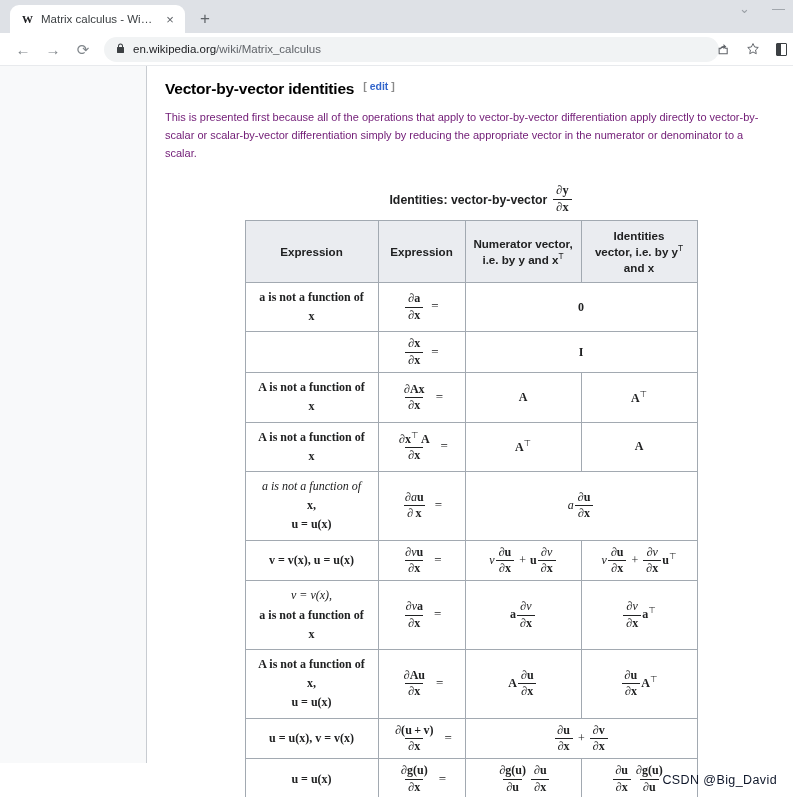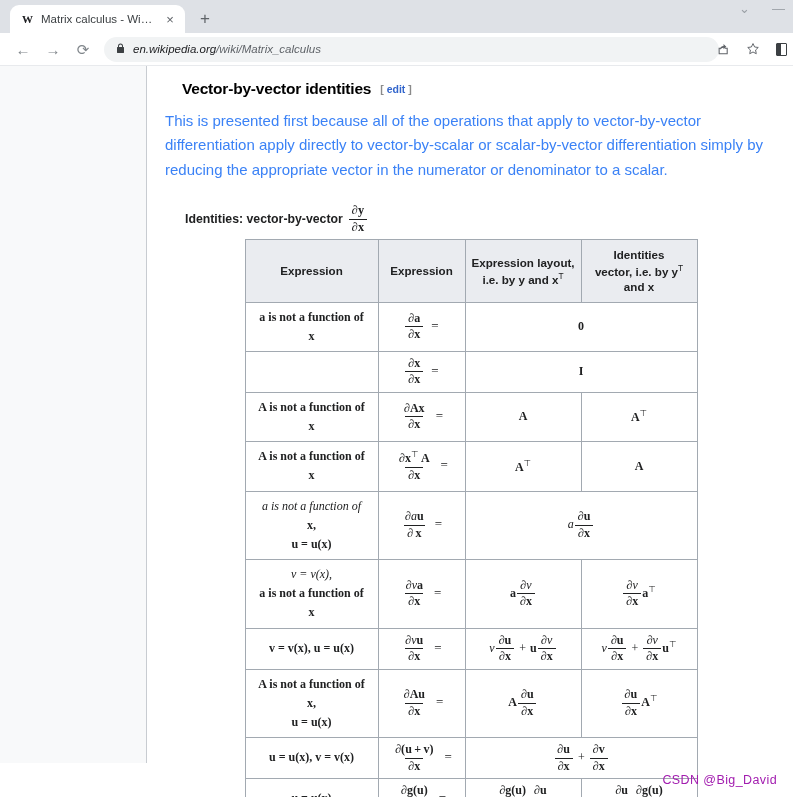--- a/index.html
+++ b/index.html
@@ -59,21 +59,21 @@
     display:flex; align-items:center; justify-content:center;
     color:#80868b; font-size:15px; line-height:1;
   }
   .urlpill{
     flex:1; height:25px; background:#f1f3f4;
     border-radius:13px; margin-left:6px; margin-right:8px;
     display:flex; align-items:center; gap:8px; padding:0 12px;
     max-width:615px;
   }
   .lock{ font-size:10px; color:#3c4043; line-height:1; }
-  .urltext{ font-size:11.5px; color:#5f6368; white-space:nowrap;font-style:italic; }
+  .urltext{ font-size:11.5px; color:#5f6368; white-space:nowrap; }
   .urltext b{ color:#202124; font-weight:400; }
   .toolbar-right{
     position:absolute; right:6px; top:0; height:33px;
     display:flex; align-items:center; gap:16px; color:#5f6368;
   }
   .ticon{ font-size:13px; line-height:1; }
   .profile-sq{
     width:11px; height:13px; border:1.6px solid #3c4043;
     position:relative; border-radius:1px;
   }
@@ -88,39 +88,39 @@
     width:147px; background:#f8f9fa;
     border-right:1px solid #c8ccd1;
     height:697px;
   }
   .content{
     flex:1; padding:14px 16px 0 18px;
     background:#ffffff;
   }
 
   h2.section{
-    margin:0 0 11px 17px; padding:0;
+    margin:0 0 11px 0; padding:0;
     font-size:15.5px; font-weight:700; color:#000000;
-    display:flex; align-items:center; gap:9px;
+    display:flex; align-items:flex-start; gap:9px;
     font-family:"Liberation Serif", serif;
   }
   h2.section .title{ font-family:"Liberation Sans", sans-serif; letter-spacing:-0.2px;}
   .editlink{ font-size:10.5px; color:#8a8a8a; font-weight:700;
     font-family:"Liberation Sans", sans-serif; }
   .editlink a{ color:#3366cc; text-decoration:none; }
 
   p.intro{
-    margin:0 0 22px 0; font-size:15px; line-height:1.62;
-    color:#3b82f6; max-width:612px;
+    margin:0 0 22px 0; font-size:11px; line-height:1.62;
+    color:#701a75; max-width:612px;
   }
 
   .table-caption{
     text-align:center; font-size:12.3px; font-weight:700;
     color:#202122; margin:0 0 5px 0;
-    display:flex; align-items:center; gap:5px;
+    display:flex; justify-content:center; align-items:center; gap:5px;
     padding-left:20px;
   }
 
   
   .m{ font-family:"Liberation Serif", serif; }
   .frac{
     display:inline-flex; flex-direction:column; align-items:center;
     vertical-align:middle; line-height:1.12; margin:0 1px;
   }
   .frac > .num{ padding:0 3px 1px 3px; }
@@ -148,21 +148,21 @@
     background:#eaecf0; font-size:11.6px; color:#202122;
     font-weight:700; line-height:1.33; padding:7px 5px;
   }
   table.wt td{ font-size:12px; color:#202122; }
   td.cond{ font-size:11.5px; line-height:1.6; }
   col.c1{ width:133px; } col.c2{ width:87px; }
   col.c3{ width:116px; } col.c4{ width:116px; }
 
   .watermark{
     position:absolute; right:16px; bottom:10px;
-    font-size:12.5px; color:#a21caf;
+    font-size:12.5px; color:#0f172a;
     letter-spacing:0.4px;
   }
 </style>
 </head>
 <body>
 
 <div class="tabstrip">
   <div class="tab">
     <span class="tab-favicon">W</span>
     <span class="tab-title">Matrix calculus - Wikipedia</span>
@@ -229,21 +229,21 @@
           <col class="c1">
           <col class="c2">
           <col class="c3">
           <col class="c4">
         </colgroup>
       <thead>
         <tr>
           <th>Expression</th>
           <th>Expression</th>
           <th>
-            <span>Expression layout,</span><br>
+            <span>Numerator vector,</span><br>
             <span>i.e. by y and x</span><span class="tp">T</span>
           </th>
           <th>
             <span>Identities</span><br>
             <span>vector, i.e. by y</span><span class="tp">T</span><br>
             <span>and x</span>
           </th>
         </tr>
       </thead>
       <tbody>
@@ -320,20 +320,50 @@
           <td colspan="2">
             <span class="it">a</span><span class="frac m">
                 <span class="num bm">∂<b>u</b></span>
                 <span class="den bm">∂<b>x</b></span>
               </span>
           </td>
         </tr>
 
         <tr>
           <td class="cond">
+            <span class="bm">v = v(x), u = u(x)</span>
+          </td>
+          <td>
+            <span class="frac m">
+                <span class="num">∂<i>v</i><b>u</b></span>
+                <span class="den bm">∂<b>x</b></span>
+              </span><span class="eqs m">=</span>
+          </td>
+          <td>
+            <span class="it">v</span><span class="frac m">
+                <span class="num bm">∂<b>u</b></span>
+                <span class="den bm">∂<b>x</b></span>
+              </span><span class="op m">+</span><span class="bm">u</span><span class="frac m">
+                <span class="num"><i>∂v</i></span>
+                <span class="den bm">∂<b>x</b></span>
+              </span>
+          </td>
+          <td>
+            <span class="it">v</span><span class="frac m">
+                <span class="num bm">∂<b>u</b></span>
+                <span class="den bm">∂<b>x</b></span>
+              </span><span class="op m">+</span><span class="frac m">
+                <span class="num"><i>∂v</i></span>
+                <span class="den bm">∂<b>x</b></span>
+              </span><span class="bm">u</span><span class="tp m">⊤</span>
+          </td>
+        </tr>
+
+        <tr>
+          <td class="cond">
             <span class="it">v = v(x),</span><br>
             <span class="bm">a is not a function of</span><br>
             <span class="bm">x</span>
           </td>
           <td>
             <span class="frac m">
                 <span class="num">∂<i>v</i><b>a</b></span>
                 <span class="den bm">∂<b>x</b></span>
               </span><span class="eqs m">=</span>
           </td>
@@ -346,50 +376,20 @@
           <td>
             <span class="frac m">
                 <span class="num"><i>∂v</i></span>
                 <span class="den bm">∂<b>x</b></span>
               </span><span class="bm">a</span><span class="tp m">⊤</span>
           </td>
         </tr>
 
         <tr>
           <td class="cond">
-            <span class="bm">v = v(x), u = u(x)</span>
-          </td>
-          <td>
-            <span class="frac m">
-                <span class="num">∂<i>v</i><b>u</b></span>
-                <span class="den bm">∂<b>x</b></span>
-              </span><span class="eqs m">=</span>
-          </td>
-          <td>
-            <span class="it">v</span><span class="frac m">
-                <span class="num bm">∂<b>u</b></span>
-                <span class="den bm">∂<b>x</b></span>
-              </span><span class="op m">+</span><span class="bm">u</span><span class="frac m">
-                <span class="num"><i>∂v</i></span>
-                <span class="den bm">∂<b>x</b></span>
-              </span>
-          </td>
-          <td>
-            <span class="it">v</span><span class="frac m">
-                <span class="num bm">∂<b>u</b></span>
-                <span class="den bm">∂<b>x</b></span>
-              </span><span class="op m">+</span><span class="frac m">
-                <span class="num"><i>∂v</i></span>
-                <span class="den bm">∂<b>x</b></span>
-              </span><span class="bm">u</span><span class="tp m">⊤</span>
-          </td>
-        </tr>
-
-        <tr>
-          <td class="cond">
             <span class="bm">A is not a function of</span><br>
             <span class="bm">x,</span><br>
             <span class="bm">u = u(x)</span>
           </td>
           <td>
             <span class="frac m">
                 <span class="num bm">∂<b>Au</b></span>
                 <span class="den bm">∂<b>x</b></span>
               </span><span class="eqs m">=</span>
           </td>

